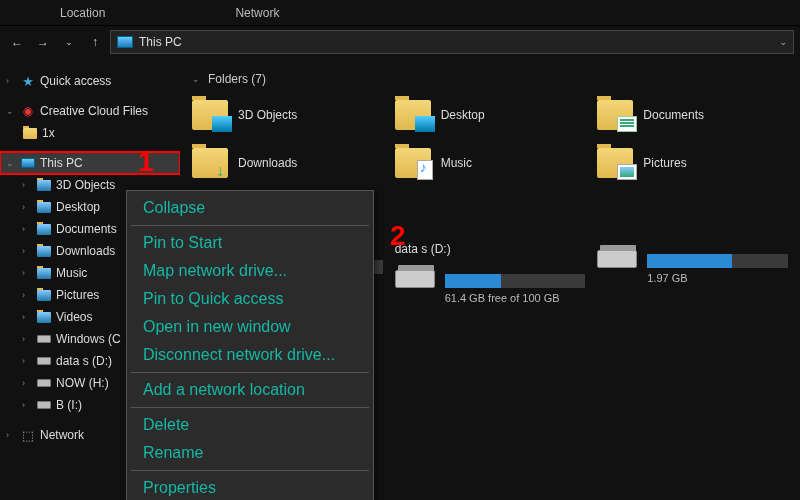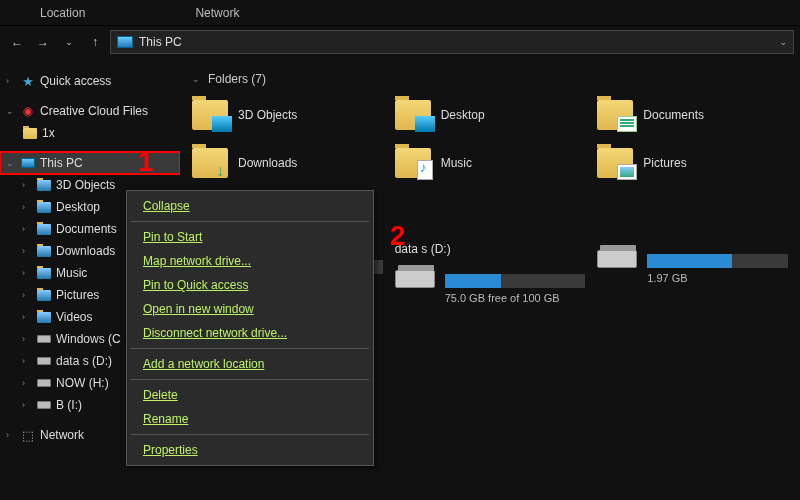--- a/index.html
+++ b/index.html
@@ -1,20 +1,20 @@
 <!DOCTYPE html>
 <html><head>
 <meta charset="utf-8">
 <style>
   * { box-sizing: border-box; margin: 0; padding: 0; font-family: "Segoe UI", Arial, sans-serif; }
   body { background: #111; color: #ddd; width: 800px; height: 500px; overflow: hidden; position: relative; font-size: 12px; }
   
   
   .tabs { display: flex; height: 26px; align-items: center; background: #111; border-bottom: 1px solid #000; }
-  .tab { padding: 0 70px 0 40px; color: #bbb; font-size: 12px; }
+  .tab { padding: 0 70px 0 60px; color: #bbb; font-size: 12px; }
   
   
   .navbar { display: flex; align-items: center; height: 32px; background: #111; padding: 4px 6px; gap: 4px; }
   .nbtn { width: 22px; height: 22px; display: flex; align-items: center; justify-content: center; color: #ccc; }
   .addr { flex: 1; display: flex; align-items: center; background: #222; border: 1px solid #444; height: 24px; padding: 0 6px; gap: 6px; position: relative; }
   .addr .mon { width: 16px; height: 12px; background: linear-gradient(#6cf,#27b); border: 1px solid #068; }
   .addr .txt { flex: 1; color: #ddd; }
   .addr .chev { color: #aaa; font-size: 9px; }
   
   
@@ -57,21 +57,21 @@
   .dtop { display:flex; align-items:flex-end; gap:10px; }
   .dico { width:40px; height:18px; background:#ccc; border:1px solid #888; border-radius:2px; margin-top:8px; position:relative;}
   .dico::before{content:"";position:absolute;left:2px;top:-6px;width:36px;height:6px;background:#999;border-radius:1px 1px 0 0;}
   .dbar { flex:1; height:14px; background:#3a3a3a; position:relative; }
   .dbar .fill { position:absolute; left:0; top:0; bottom:0; background:#2a8ad4; }
   .dlab { color:#ddd; margin-bottom:2px; }
   .dsub { color:#bbb; font-size:11px; padding-left:50px; }
   
   
   .ctx { position:absolute; left:126px; top:190px; width:248px; background:#2b2b2b; border:1px solid #555; box-shadow:2px 2px 6px rgba(0,0,0,.6); z-index:10; padding:3px 2px; }
-  .citem { padding:5px 14px; color:#bef264; font-size:12px; cursor:default;text-decoration:underline; }
+  .citem { padding:5px 14px; color:#14b8a6; font-size:16px; cursor:default; }
   .citem.hl { background:#444; outline:2px solid #f00; outline-offset:-1px; }
   .csep { height:1px; background:#555; margin:3px 2px; }
   
   .anno { position:absolute; color:#f00; font-size:28px; font-weight:bold; z-index:20; }
   .a1 { left:138px; top:146px; }
   .a2 { left:390px; top:220px; }
 </style>
 </head>
 <body>
 
@@ -261,21 +261,21 @@
           <div class="dsub"></div>
         </div>
         <div class="ditem">
           <div class="dlab">data s (D:)</div>
           <div class="dtop">
             <div class="dico"></div>
             <div class="dbar">
               <div class="fill" style="width:40%"></div>
             </div>
           </div>
-          <div class="dsub">75.0 GB free of 100 GB</div>
+          <div class="dsub">61.4 GB free of 100 GB</div>
         </div>
         <div class="ditem">
           <div class="dtop">
             <div class="dico"></div>
             <div class="dbar">
               <div class="fill" style="width:60%"></div>
             </div>
           </div>
           <div class="dsub">1.97 GB</div>
         </div>

